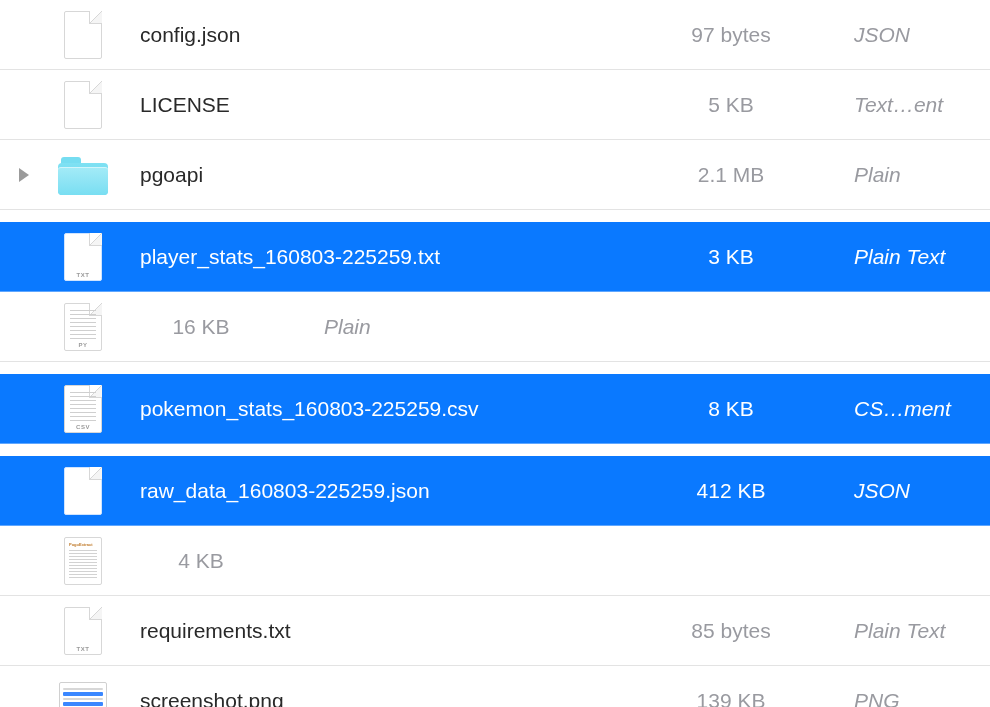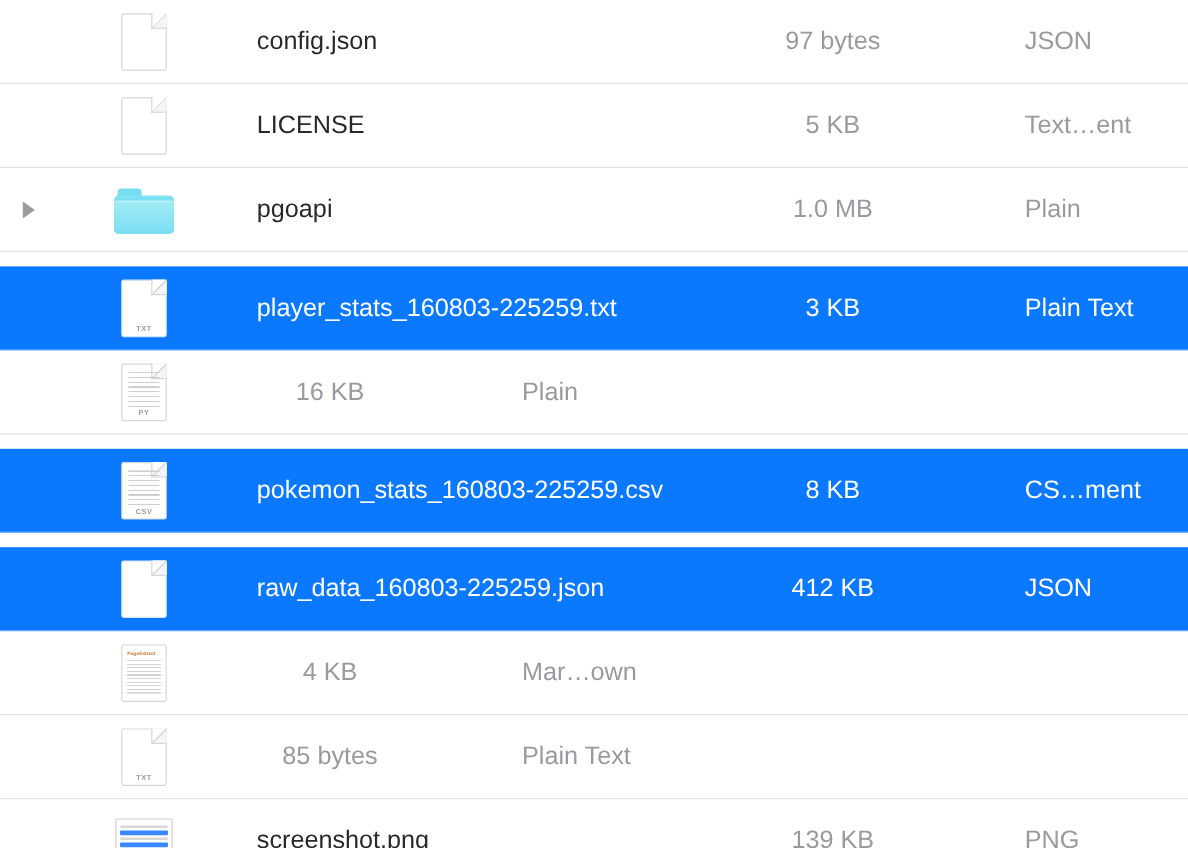--- a/index.html
+++ b/index.html
@@ -14,21 +14,20 @@
   }
   .finder { width: 100%; }
   .row {
     display: flex;
     align-items: center;
     height: 70px;
     border-bottom: 1px solid #e3e3e3;
     padding: 0 14px 0 0;
     user-select: none;
     position: relative;
-    gap: 37px;
   }
   .row.selected {
     background: #0a79ff;
     color: #ffffff;
     border-bottom: 1px solid rgba(255,255,255,0.35);
     margin-top: 12px;
   }
   .row.selected .col-size,
   .row.selected .col-kind,
   .row.selected .col-name { color: #ffffff; }
@@ -63,20 +62,21 @@
     padding-right: 4px;
   }
   .col-kind {
     width: 158px;
     min-width: 158px;
     padding-left: 36px;
     color: #999aa0;
     white-space: nowrap;
     overflow: hidden;
     text-overflow: ellipsis;
+    font-style: italic;
   }
 
   
 
   
   .file-blank {
     width: 38px; height: 48px;
     background: #ffffff;
     border: 1px solid #d7d7d7;
     border-radius: 2px;
@@ -255,21 +255,21 @@
         <div class="tri"></div>
       </div>
       <div class="icon">
         <div class="folder">
           <div class="tab"></div>
           <div class="back"></div>
           <div class="front"></div>
         </div>
       </div>
       <div class="col-name">pgoapi</div>
-      <div class="col-size">1.0 MB</div>
+      <div class="col-size">2.1 MB</div>
       <div class="col-kind">Plain</div>
     </div>
     <div class="row selected">
       <div class="disclosure"></div>
       <div class="icon">
         <div class="file-blank">
           <div class="badge">TXT</div>
         </div>
       </div>
       <div class="col-name">player_stats_160803-225259.txt</div>
@@ -310,29 +310,29 @@
     </div>
     <div class="row">
       <div class="disclosure"></div>
       <div class="icon">
         <div class="file-md">
           <div class="hdr">PogoExtract</div>
           <div class="lines"></div>
         </div>
       </div>
       <div class="col-size">4 KB</div>
-      <div class="col-kind">Mar…own</div>
     </div>
     <div class="row">
       <div class="disclosure"></div>
       <div class="icon">
         <div class="file-blank">
           <div class="badge">TXT</div>
         </div>
       </div>
+      <div class="col-name">requirements.txt</div>
       <div class="col-size">85 bytes</div>
       <div class="col-kind">Plain Text</div>
     </div>
     <div class="row">
       <div class="disclosure"></div>
       <div class="icon">
         <div class="thumb">
           <div class="txt"></div>
           <div class="bar"></div>
           <div class="txt"></div>

